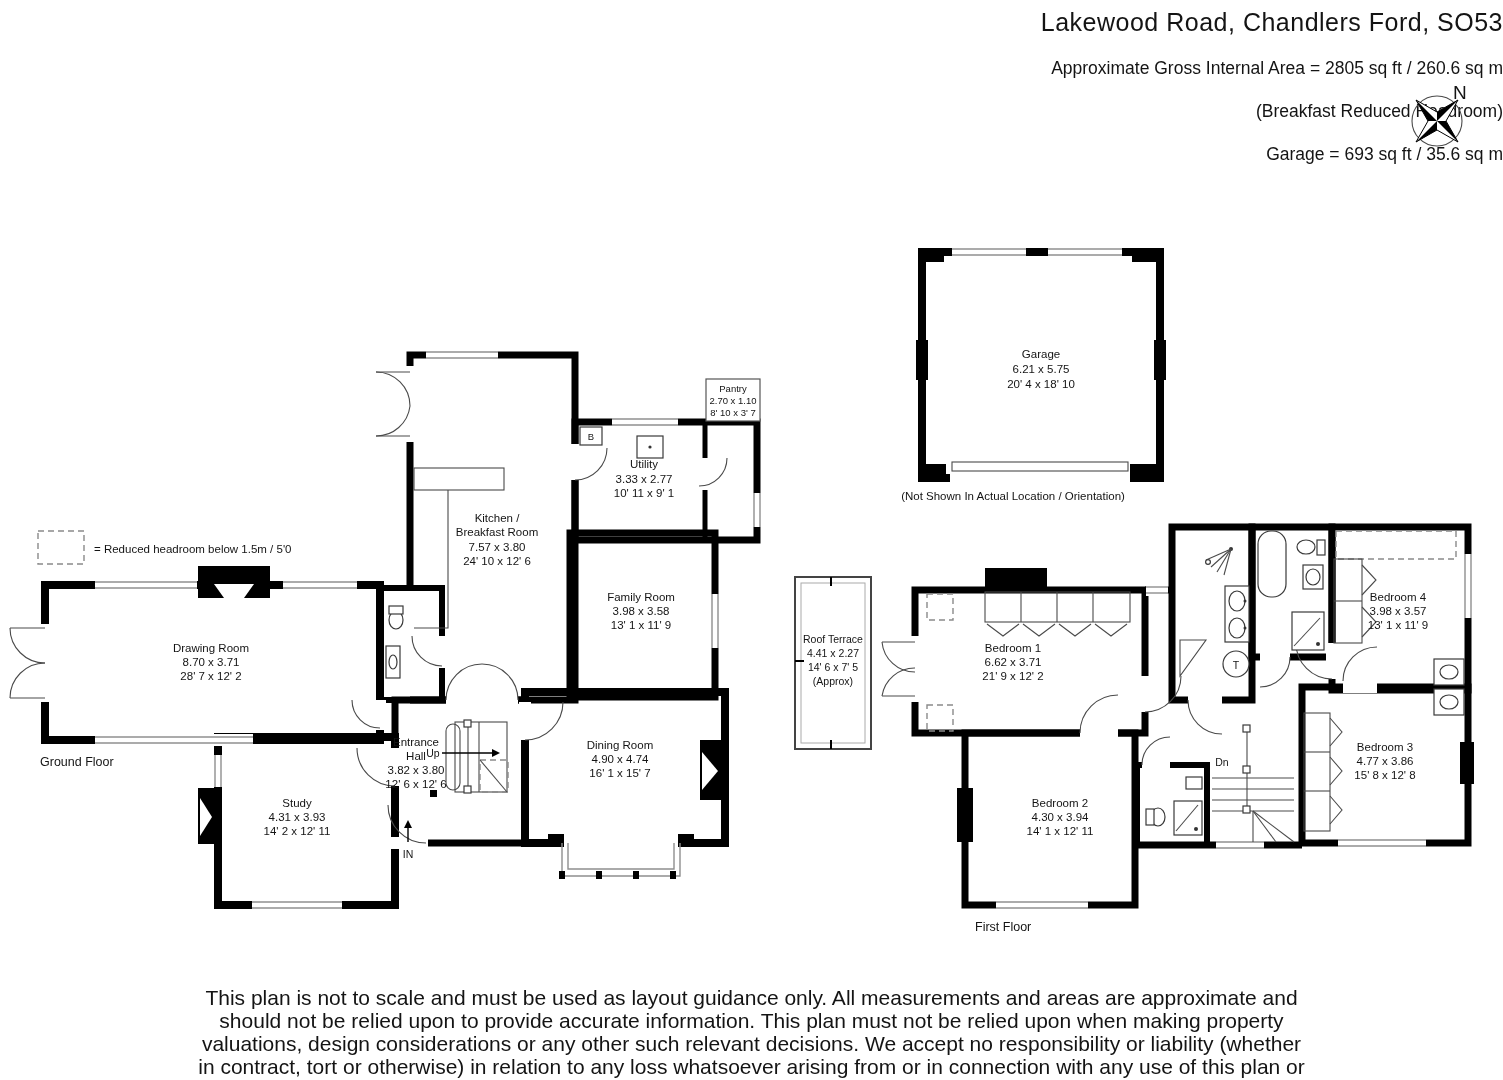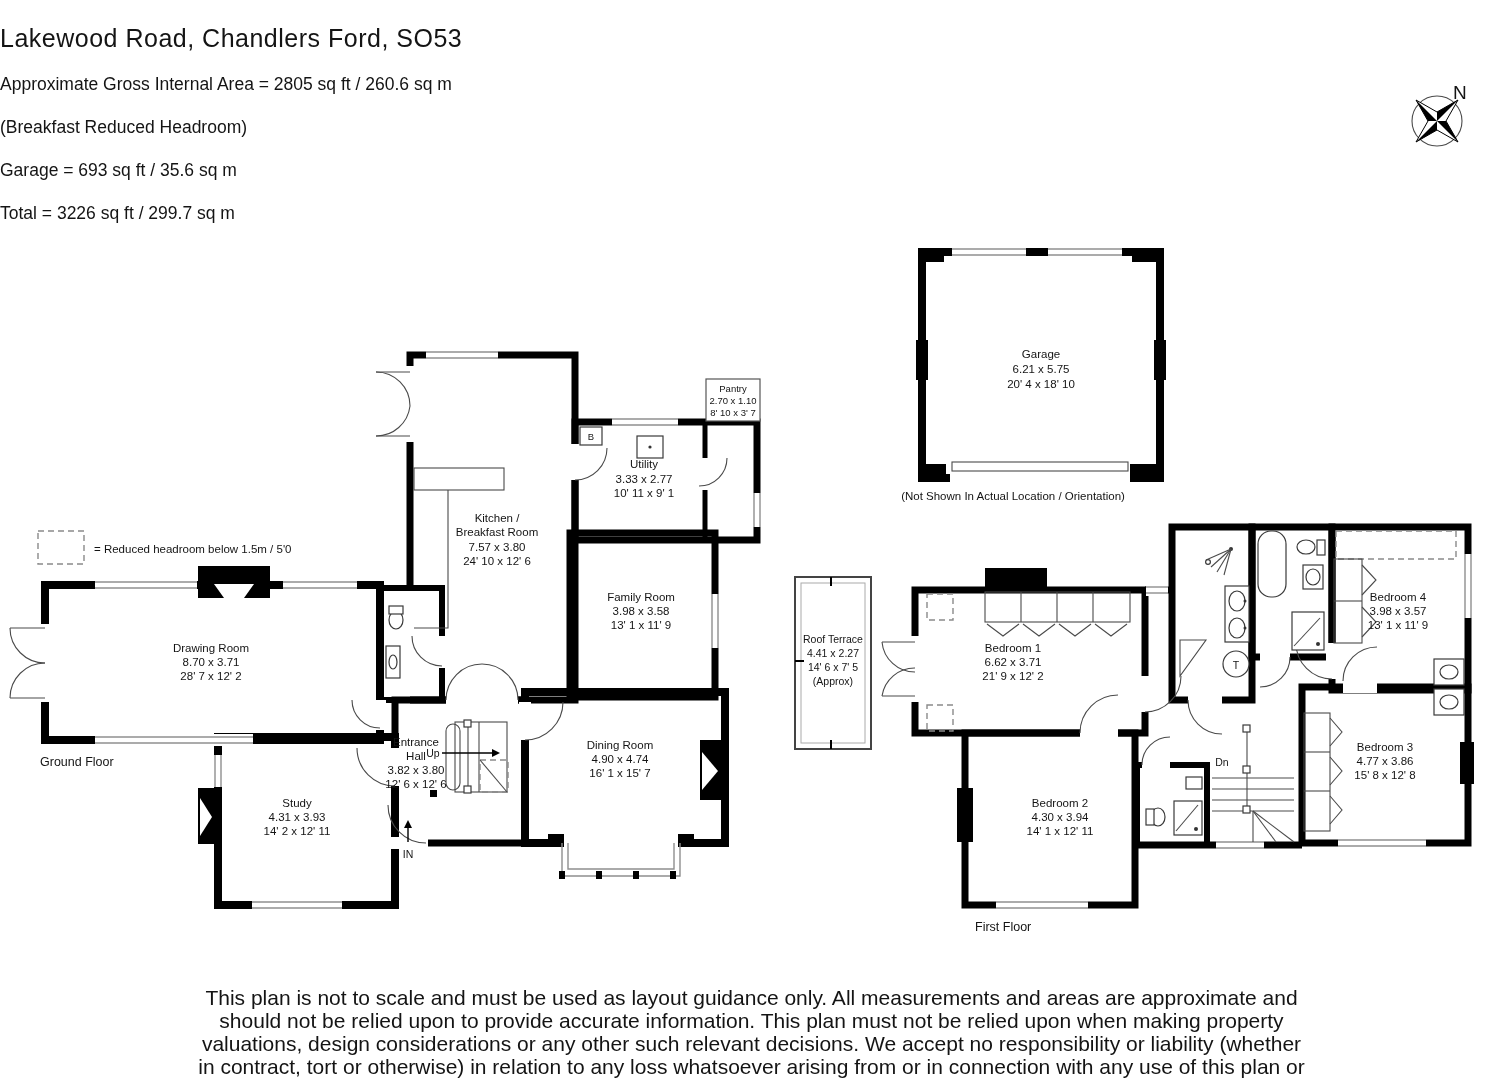--- a/index.html
+++ b/index.html
@@ -1,17 +1,17 @@
 <!DOCTYPE html>
 <html><head>
 <meta charset="utf-8">
 <style>
   html,body{margin:0;padding:0;background:#fff;}
   body{width:1503px;height:1080px;position:relative;font-family:"Liberation Sans",sans-serif;color:#141414;overflow:hidden;}
-  .hdr{position:absolute;top:24px;left:0;width:100%;text-align:left;}
+  .hdr{position:absolute;top:8px;left:0;width:100%;text-align:right;}
   .hdr .title{font-size:25px;letter-spacing:0.5px;margin:0 0 12px 0;font-weight:400;}
   .hdr .ln{font-size:17.5px;line-height:23px;margin-top:20px;}
   .disc{position:absolute;top:986px;left:50%;transform:translateX(-50%);width:1120px;text-align:center;font-size:21px;line-height:23px;}
   svg{position:absolute;left:0;top:0;}
   .wall{stroke:#000;fill:none;stroke-linecap:butt;stroke-linejoin:miter;}
   .w8{stroke-width:8}.w7{stroke-width:7}.w6{stroke-width:6}.w5{stroke-width:5}
   .gap{fill:#fff;stroke:none;}
   .win{stroke:#8f8f8f;stroke-width:1.4;fill:none;}
   .thin{stroke:#4a4a4a;stroke-width:1.1;fill:none;}
   .fix{stroke:#3a3a3a;stroke-width:1.2;fill:#fff;}
@@ -28,21 +28,20 @@
   .t-n{font-size:19px;}
 </style>
 </head>
 <body>
 
 <div class="hdr">
   <div class="title">Lakewood Road, Chandlers Ford, SO53</div>
   <div class="ln">Approximate Gross Internal Area = 2805 sq ft / 260.6 sq m</div>
   <div class="ln">(Breakfast Reduced Headroom)</div>
   <div class="ln">Garage = 693 sq ft / 35.6 sq m</div>
-  <div class="ln">Total = 3226 sq ft / 299.7 sq m</div>
 </div>
 
 <svg width="1503" height="1080" viewBox="0 0 1503 1080">
 
   <g>
     <circle cx="1437" cy="121" r="25" class="thin"></circle>
     <path d="M1458,100 L1446,121 L1458,142 L1437,130 L1416,142 L1428,121 L1416,100 L1437,112 Z" fill="#fff" stroke="#000" stroke-width="1"></path>
     <polygon class="blk" points="1458,100 1437,112 1437,121"></polygon>
     <polygon class="blk" points="1458,142 1446,121 1437,121"></polygon>
     <polygon class="blk" points="1416,142 1437,130 1437,121"></polygon>

